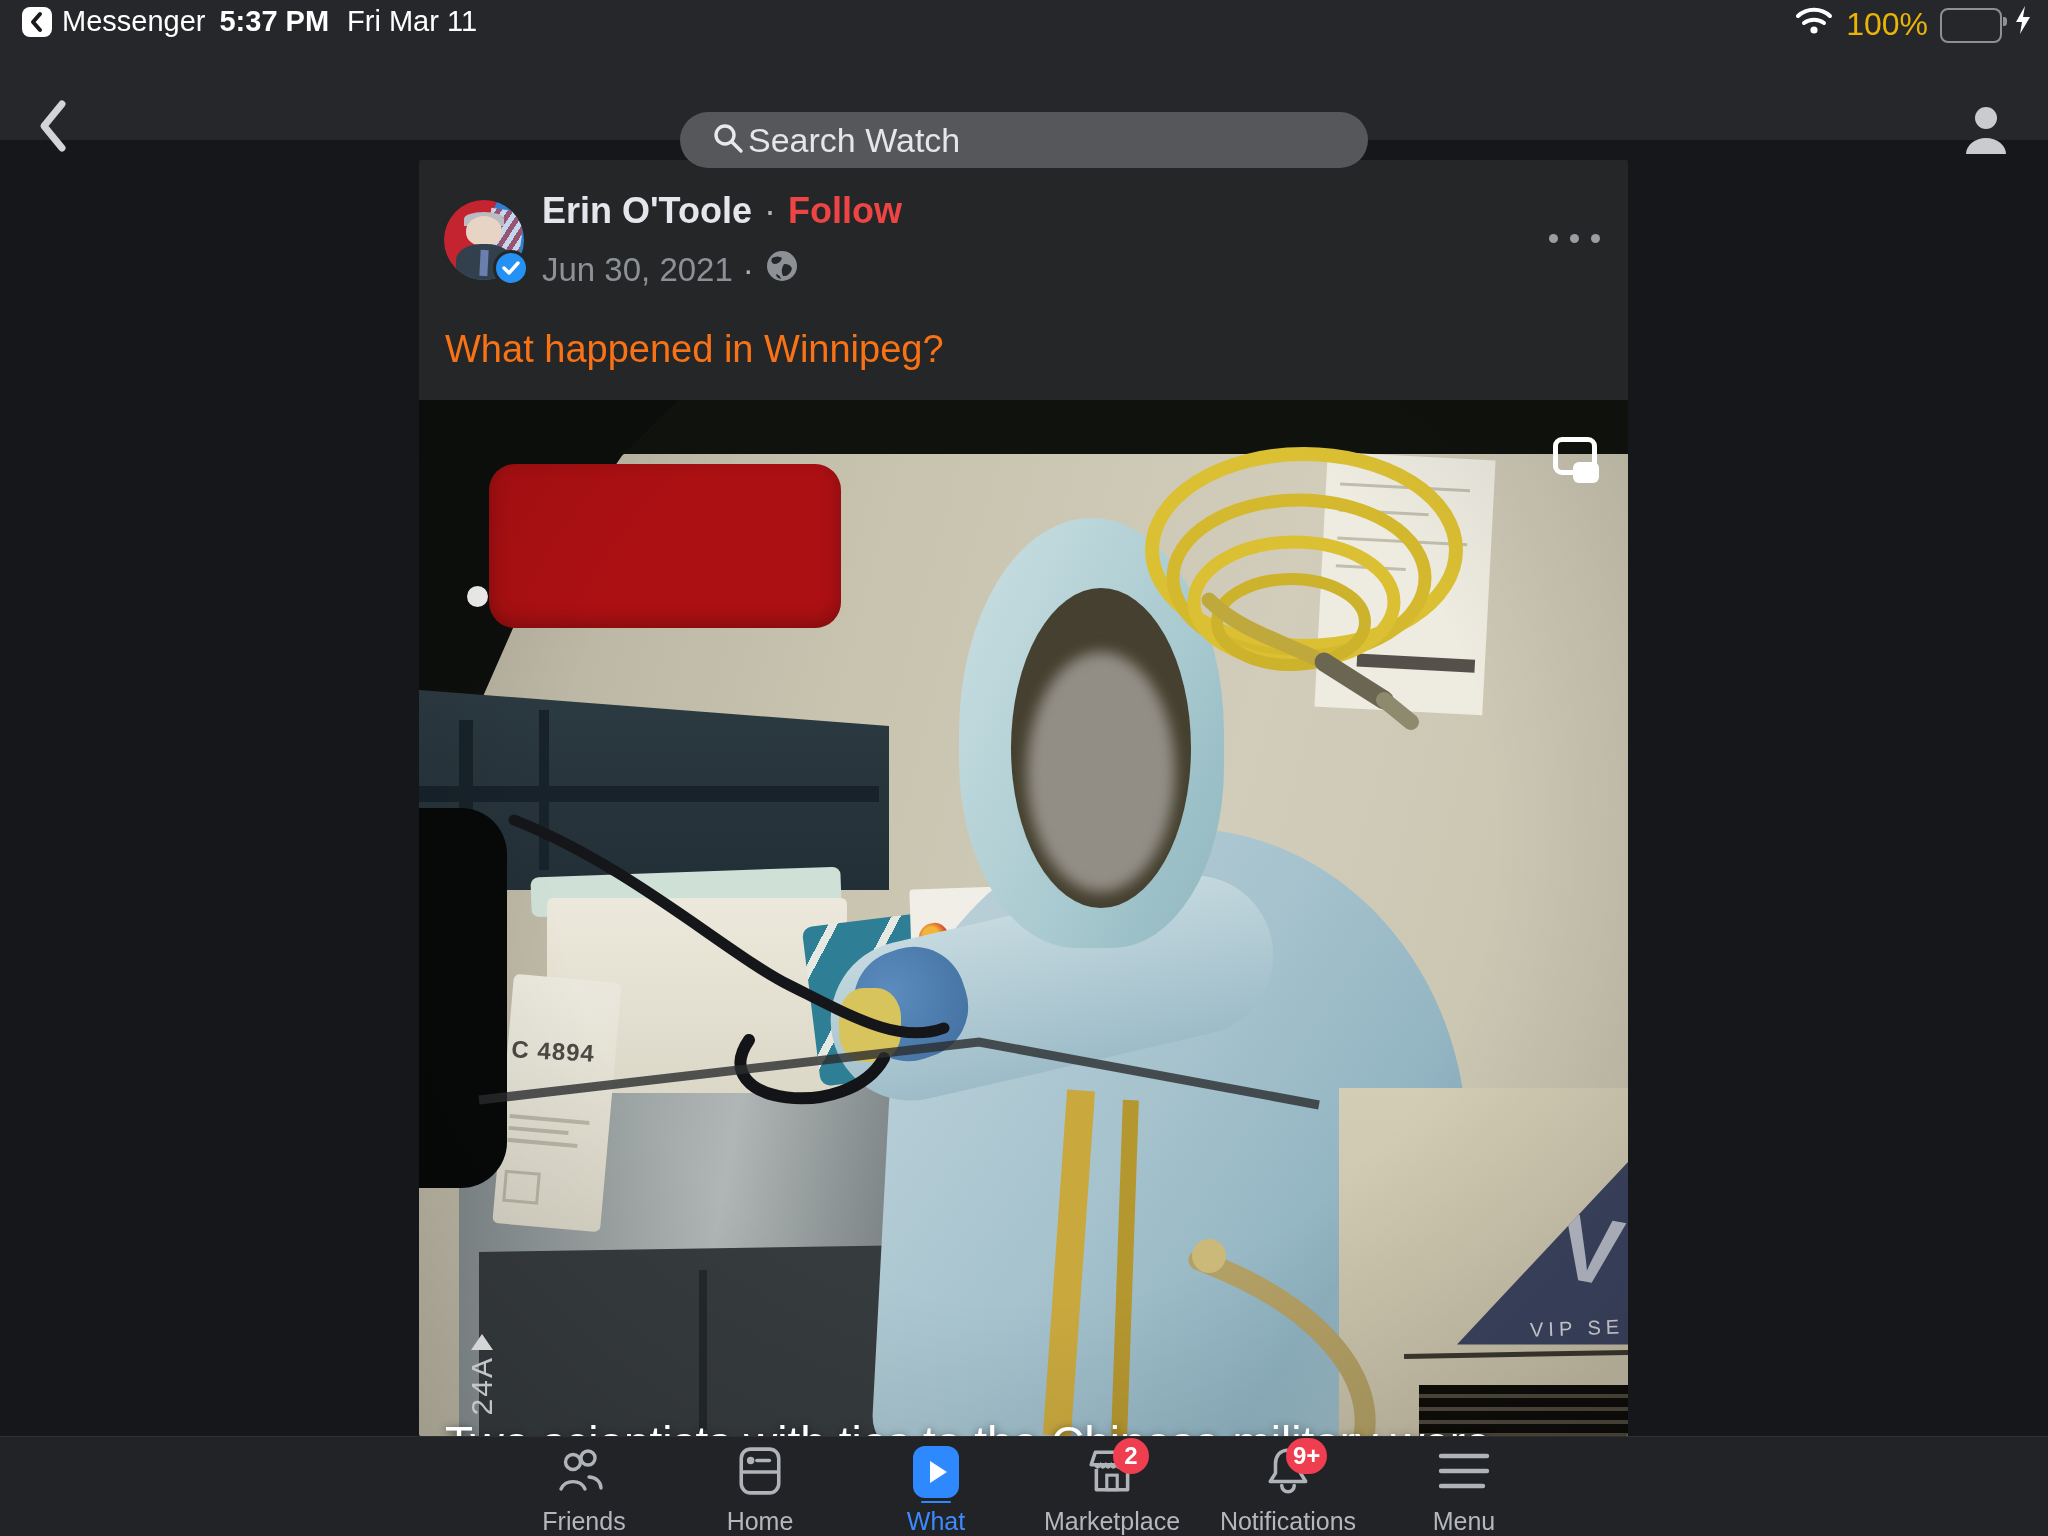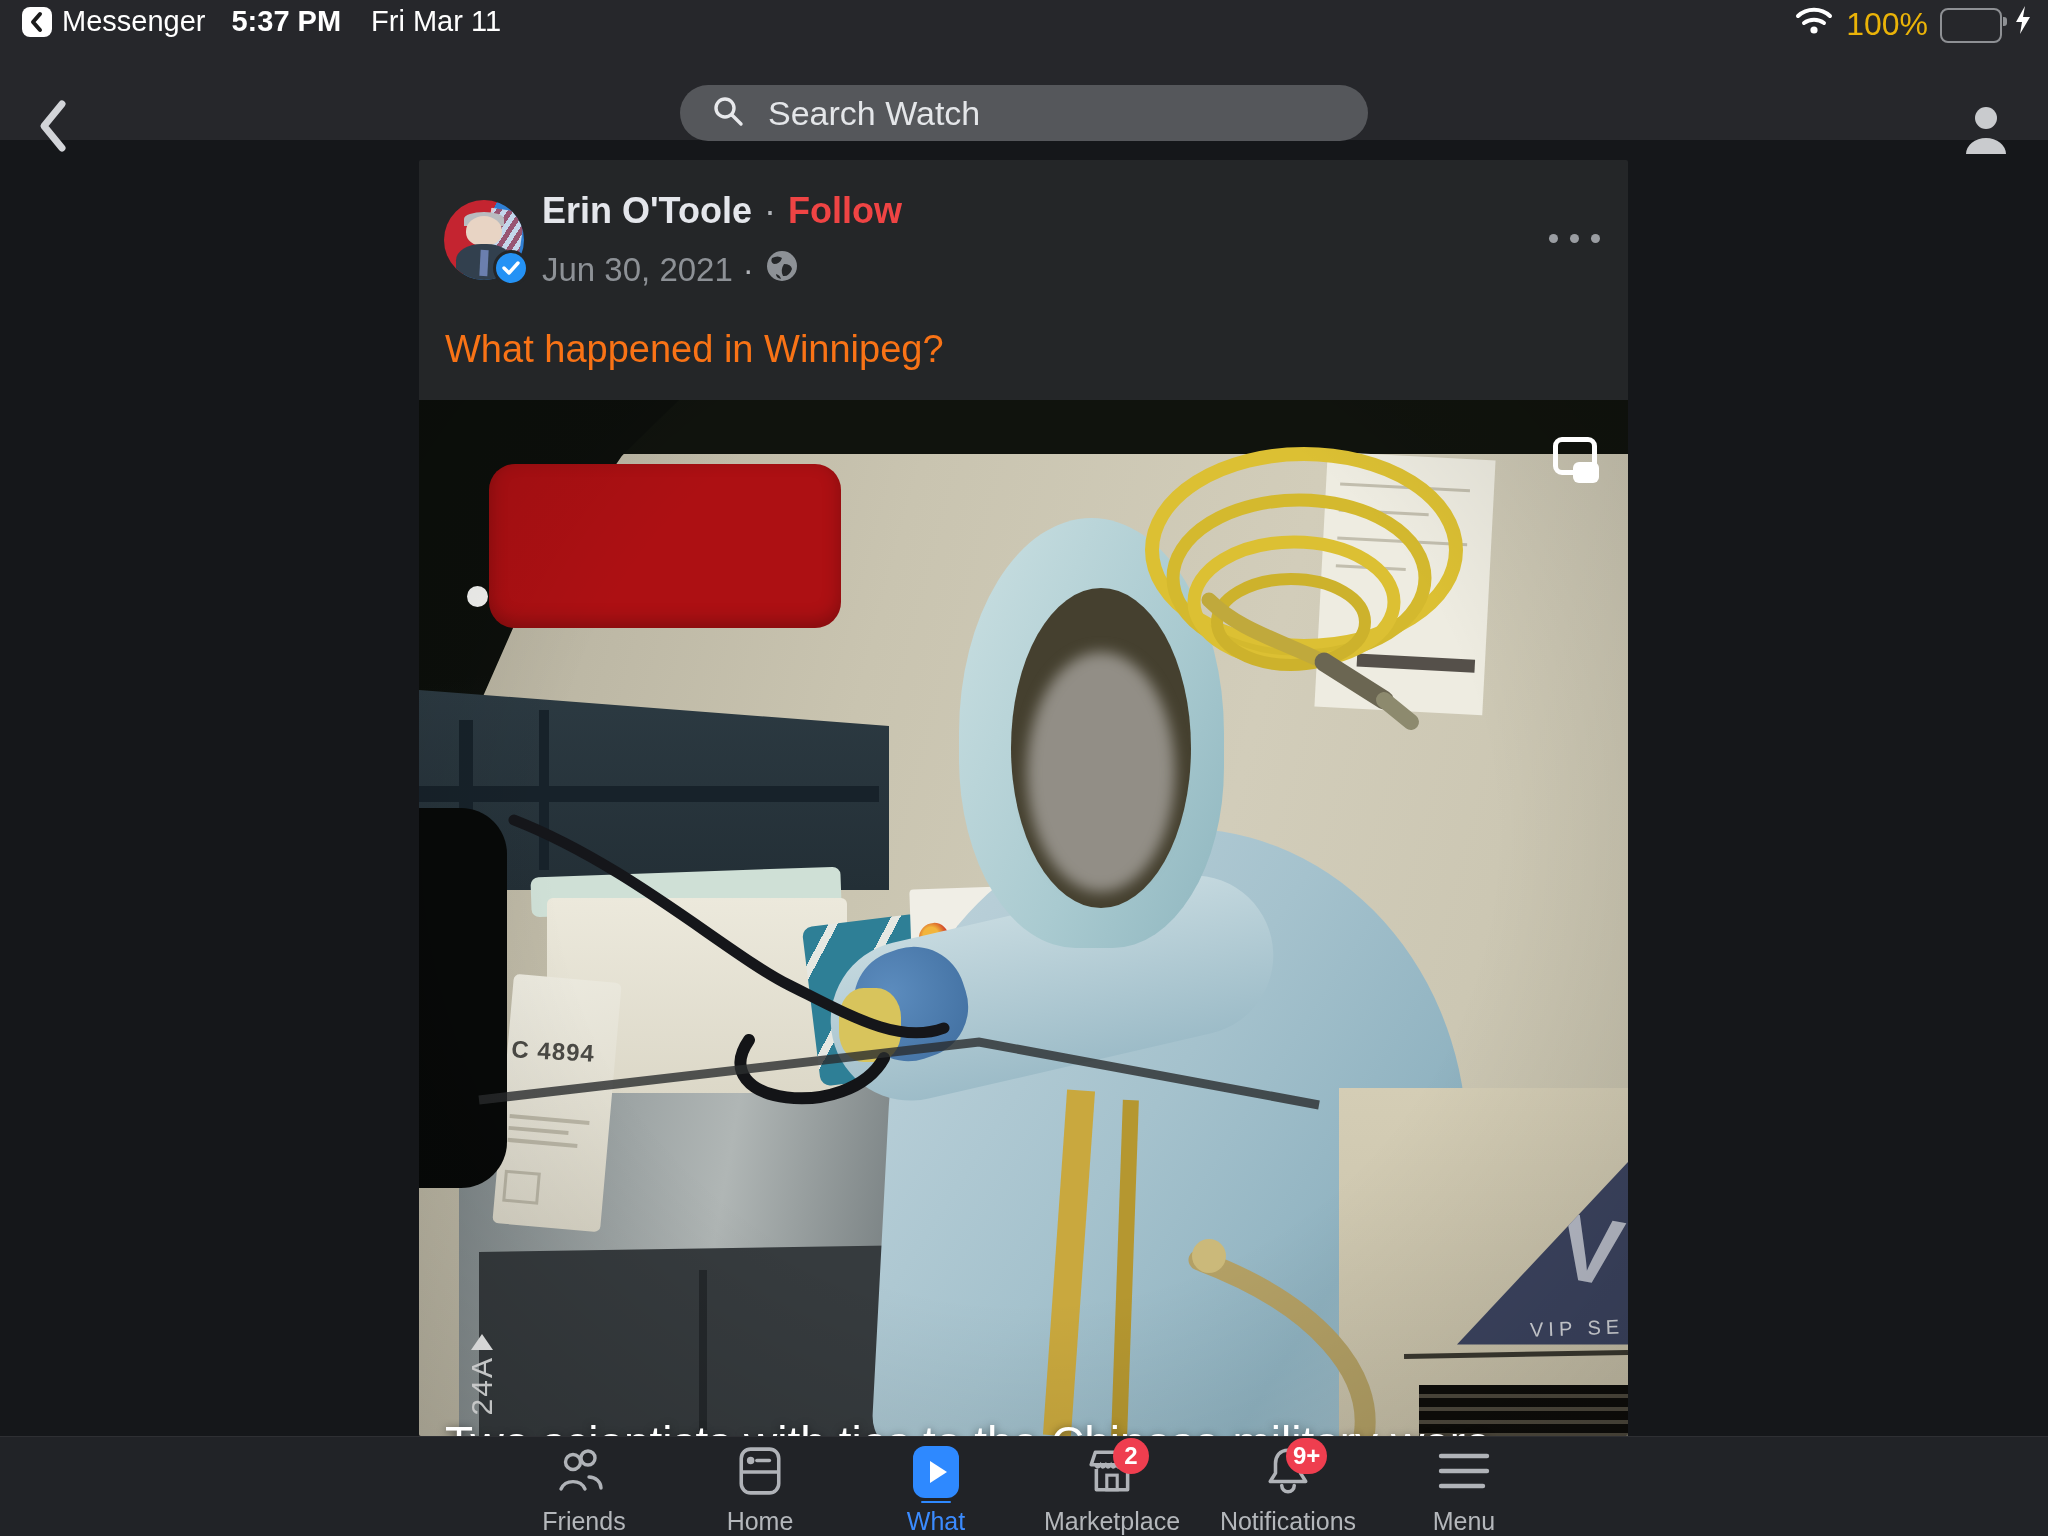--- a/index.html
+++ b/index.html
@@ -3,32 +3,32 @@
 <meta charset="utf-8">
 <style>
   html,body{margin:0;padding:0;}
   body{width:2048px;height:1536px;position:relative;overflow:hidden;background:#15171a;
        font-family:"Liberation Sans",sans-serif;-webkit-font-smoothing:antialiased;}
   .abs{position:absolute;}
 
   
   .topbar{left:0;top:0;width:2048px;height:140px;background:#26272b;z-index:40;}
   .statusrow{left:0;top:0;width:2048px;height:40px;}
-  .st-left{left:22px;top:5px;display:flex;align-items:center;gap:16px;color:#fff;font-size:29px;}
+  .st-left{left:22px;top:5px;display:flex;align-items:center;gap:4px;color:#fff;font-size:29px;}
   .msgr-badge{width:30px;height:30px;background:#fff;border-radius:8px;display:flex;align-items:center;justify-content:center;}
   .st-time{font-weight:bold;margin-left:10px;}
   .st-date{margin-left:14px;}
   .st-right{right:16px;top:5px;display:flex;align-items:flex-end;gap:12px;color:#eab308;font-size:32px;}
   .battery{width:54px;height:27px;border:2px solid #8e9094;border-radius:8px;padding:2px;position:relative;}
   .battery .fill{height:100%;width:100%;background:#32d74b;border-radius:4px;}
   .battery .nub{position:absolute;right:-7px;top:7px;width:4px;height:9px;background:#8e9094;border-radius:0 3px 3px 0;}
   .navrow{left:0;top:40px;width:2048px;height:100px;}
   .back-btn{left:36px;top:58px;width:36px;height:56px;display:flex;align-items:center;}
-  .search-pill{left:680px;top:45px;width:688px;height:56px;background:#55575b;border-radius:28px;
-               display:flex;align-items:center;padding:0 10px 0 32px;box-sizing:border-box;gap:22px;}
+  .search-pill{left:680px;top:72px;width:688px;height:56px;background:#55575b;border-radius:28px;
+               display:flex;align-items:center;padding:0 10px 0 32px;box-sizing:border-box;gap:2px;}
   .search-pill input{background:transparent;border:none;outline:none;color:#e8e9ec;font-size:34px;
                      font-family:"Liberation Sans",sans-serif;width:560px;}
   .search-pill input::placeholder{color:#e4e6e9;opacity:1;}
   .profile-btn{right:38px;top:60px;width:48px;height:56px;display:flex;align-items:flex-end;justify-content:center;}
 
   
   .card{left:419px;top:160px;width:1209px;height:1276px;background:#242628;overflow:hidden;z-index:10;border-radius:2px;}
   .avatar{left:25px;top:40px;width:80px;height:80px;border-radius:50%;overflow:hidden;
           background:linear-gradient(115deg,#c42430 0 46%,#2f7fd4 46% 100%);}
   .avatar .flagstripe{position:absolute;left:44px;top:10px;width:34px;height:46px;

